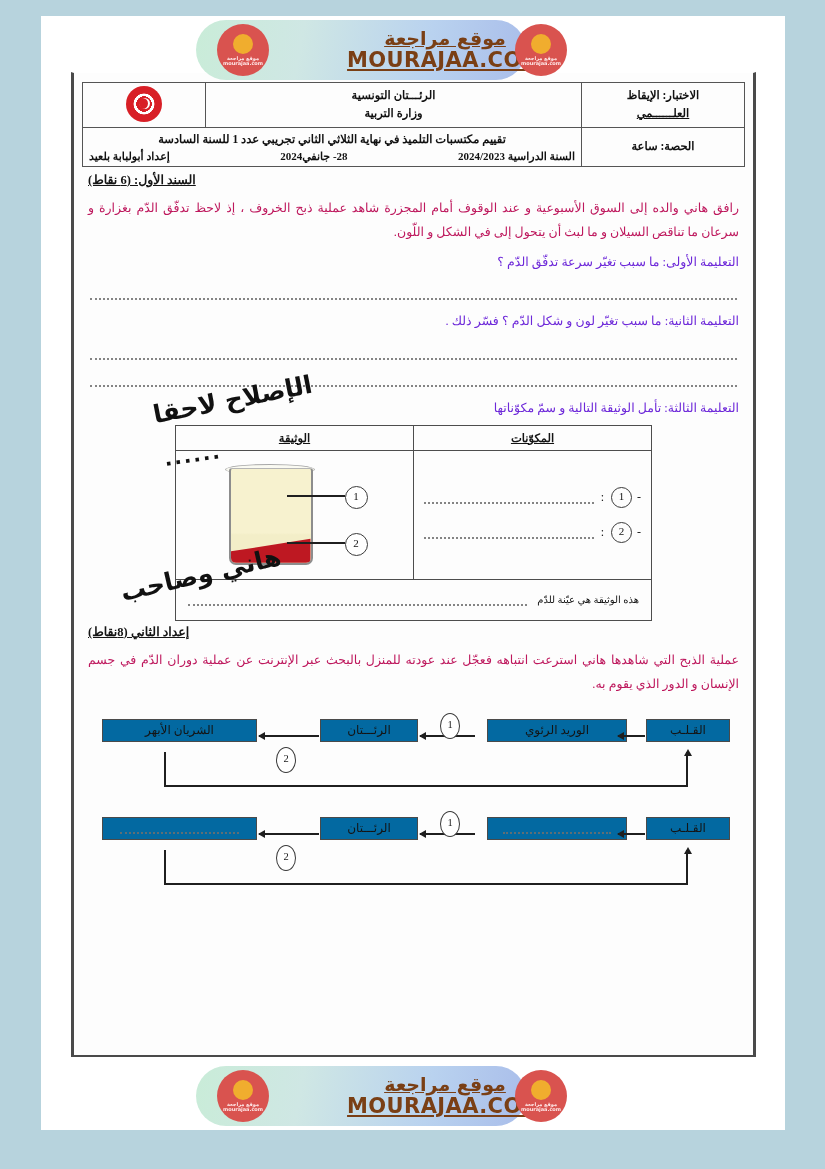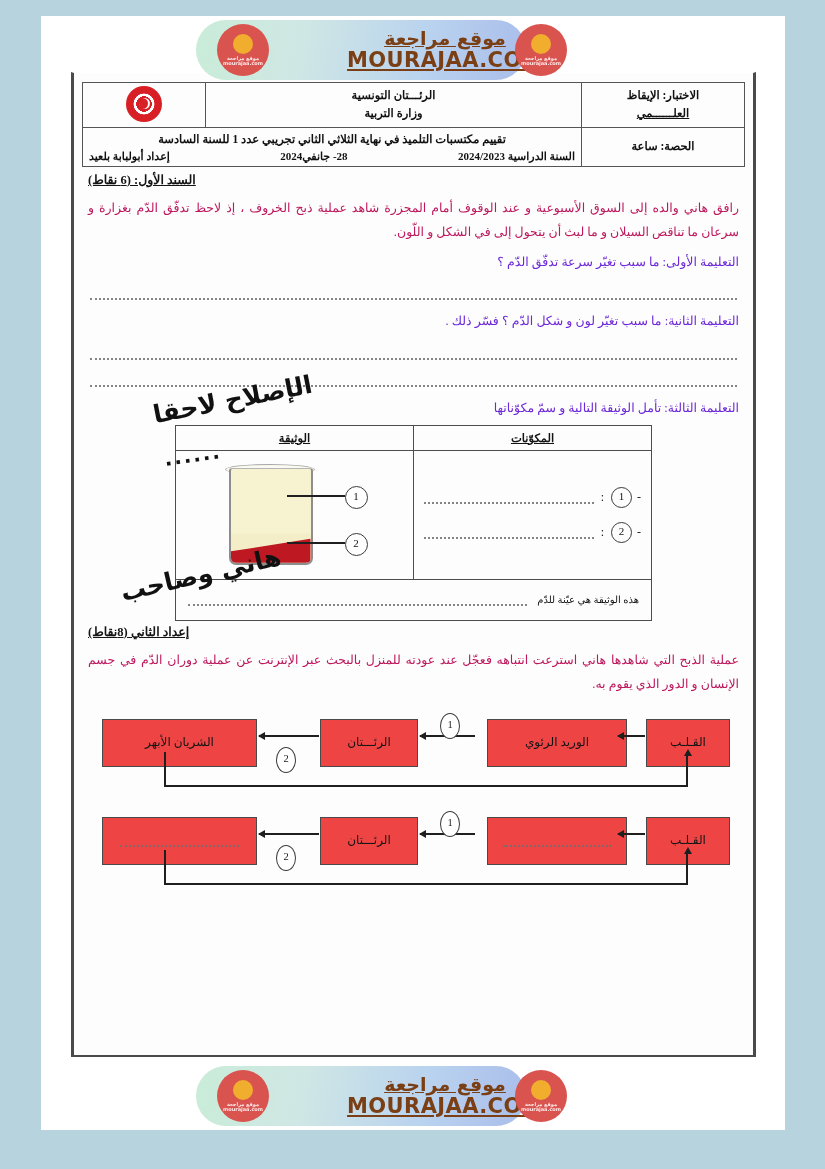--- a/index.html
+++ b/index.html
@@ -358,23 +358,23 @@
   
   .flow {
     position: relative;
     height: 82px;
     margin: 16px 6px 6px 6px;
     direction: ltr;
   }
   .fbox {
     position: absolute;
     top: 6px;
-    height: 48px;
+    height: 23px;
     border: 1.3px solid #4a4a4a;
-    background: #ef4444;
+    background: #0369a1;
     display: flex;
     align-items: center;
     justify-content: center;
     font-size: 12px;
     color: #141414;
     box-sizing: border-box;
     direction: rtl;
   }
   .fbox .fdots {
     width: 78%;

